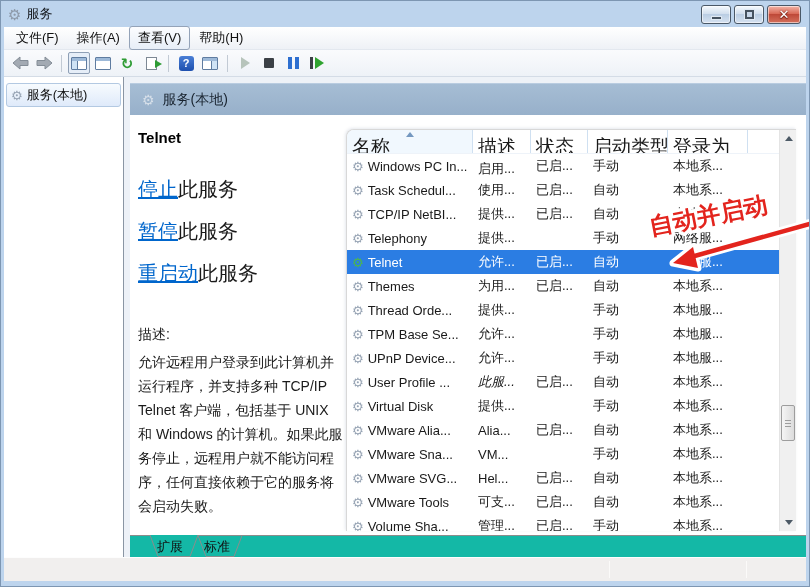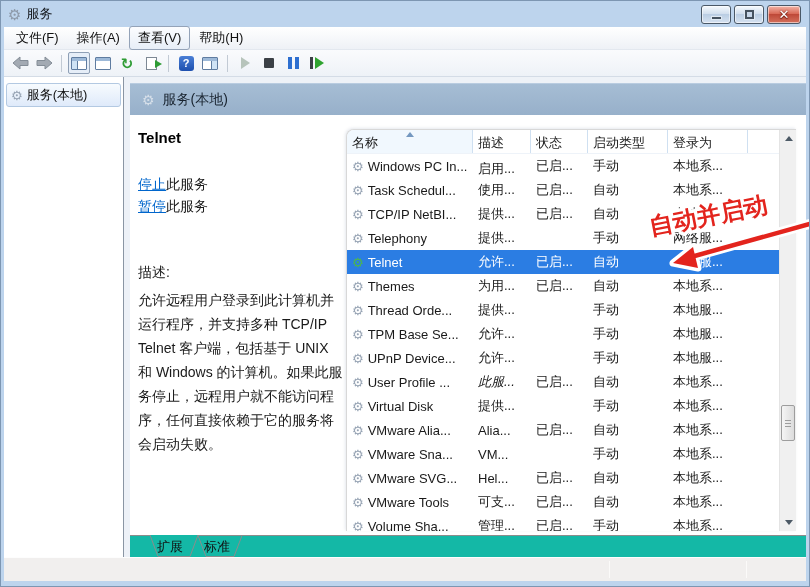--- a/index.html
+++ b/index.html
@@ -75,34 +75,34 @@
     height: 32px; background: linear-gradient(#a6bdd4, #97b0ca);
     display: flex; align-items: center; gap: 8px; padding-left: 12px;
     font-size: 14px; color: #18232f; border-top: 1px solid #b9cce0;
   }
   .header-bar .gear { color: #d6dfe9; font-size: 14px; }
   .content { position: relative; flex: 1; background: #fff; overflow: hidden; }
   
   .info-col { position: absolute; left: 8px; top: 14px; width: 208px; }
   .svc-title { font-size: 15px; font-weight: bold; color: #000; }
   .svc-links { margin-top: 30px; }
-  .svc-link-row { font-size: 14px; height: 22px; color: #1a1a1a; }
+  .svc-link-row { font-size: 20px; height: 22px; color: #1a1a1a; margin-top: 20px; }
   .link { color: #0066cc; text-decoration: underline; cursor: pointer; }
   .desc-label { margin-top: 44px; font-size: 14px; color: #1a1a1a; }
   .desc-text { margin-top: 6px; font-size: 14px; line-height: 24px; color: #1a1a1a; }
   
   .table-panel {
     position: absolute; left: 216px; top: 14px; width: 450px; height: 402px;
     background: #fff; border-top: 1px solid #d8d8d8; border-left: 1px solid #d8d8d8;
     border-top-left-radius: 8px; box-shadow: -1px -1px 3px rgba(90,110,140,.15);
     overflow: hidden;
   }
   .thead { display: flex; height: 24px; border-bottom: 1px solid #eef3f9; }
   .hcell {
-    position: relative; font-size: 13px; color: #1a1a1a; padding: 4px 0 0 5px;
+    position: relative; font-size: 19px; color: #1a1a1a; padding: 4px 0 0 5px;
     border-right: 1px solid #cfe0f1; background: #fff; white-space: nowrap; overflow: hidden;
   }
   .hcell.sorted { background: #f1f8fe; }
   .sort-arrow { position: absolute; top: 2px; left: 50%; margin-left: -4px; width: 0; height: 0;
     border-left: 4px solid transparent; border-right: 4px solid transparent; border-bottom: 5px solid #7498c0; }
   .hfill { flex: 1; border-right: none; }
   .tbody { position: relative; }
   .trow { display: flex; height: 24px; align-items: center; width: 433px; }
   .trow .cell { font-size: 13px; color: #1a1a1a; padding-left: 5px; white-space: nowrap; overflow: hidden; }
   .name-cell { display: flex; align-items: center; gap: 4px; }
@@ -234,20 +234,21 @@
       <div class="header-bar">
         <span class="gear">⚙</span>
         <span>服务(本地)</span>
       </div>
       <div class="content">
         <div class="info-col">
           <div class="svc-title">Telnet</div>
           <div class="svc-links">
               <div class="svc-link-row"><span class="link">停止</span><span>此服务</span></div>
               <div class="svc-link-row"><span class="link">暂停</span><span>此服务</span></div>
+              <div class="svc-link-row"><span class="link">重启动</span><span>此服务</span></div>
             </div>
           <div class="desc-label">描述:</div>
           <div class="desc-text">允许远程用户登录到此计算机并运行程序，并支持多种 TCP/IP Telnet 客户端，包括基于 UNIX 和 Windows 的计算机。如果此服务停止，远程用户就不能访问程序，任何直接依赖于它的服务将会启动失败。</div>
         </div>
         <div class="table-panel">
           <div class="thead">
               <span class="hcell sorted" style="width: 126px;">名称<span class="sort-arrow"></span></span>
               <span class="hcell" style="width: 58px;">描述</span>
               <span class="hcell" style="width: 57px;">状态</span>
               <span class="hcell" style="width: 80px;">启动类型</span>

